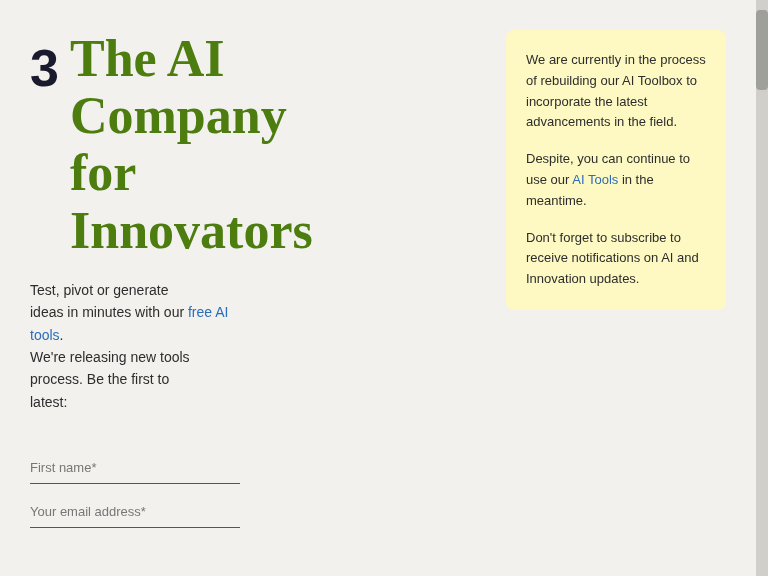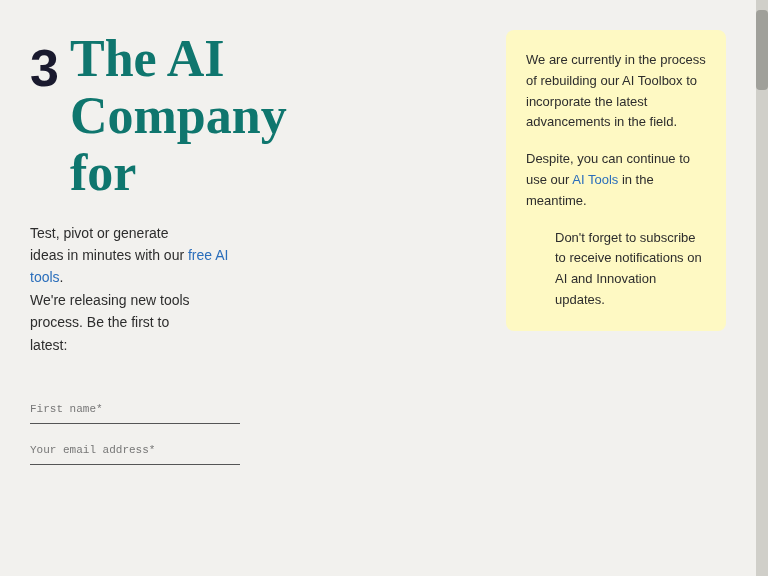--- a/index.html
+++ b/index.html
@@ -58,21 +58,21 @@
     .logo-icon {
       width: 30px;
       height: 60px;
       flex-shrink: 0;
       margin-top: 8px;
     }
 
     .main-title {
       font-size: 52px;
       font-weight: 700;
-      color: #0f766e;
+      color: #4d7c0f;
       line-height: 1.1;
       font-family: Georgia, serif;
     }
 
     .subtitle-text {
       font-size: 14px;
       color: #2d2d2d;
       line-height: 1.6;
       margin-bottom: 39px;
       font-family: Arial, sans-serif;
@@ -89,23 +89,23 @@
       flex-direction: column;
       gap: 12px;
       max-width: 210px;
     }
 
     .form-input {
       border: none;
       border-bottom: 1px solid #555;
       background: transparent;
       padding: 8px 0;
-      font-size: 11px;
+      font-size: 13px;
       color: #555;
-      font-family: Liberation Mono, monospace;
+      font-family: Liberation Sans, sans-serif;
       outline: none;
       width: 100%;
     }
 
     .form-input::placeholder {
       color: #777;
     }
 
     .right-section {
       width: 220px;
@@ -121,21 +121,20 @@
     .notice-box p {
       font-size: 13px;
       color: #2d2d2d;
       line-height: 1.6;
       font-family: Arial, sans-serif;
       margin-bottom: 16px;
     }
 
     .notice-box p:last-child {
       margin-bottom: 0;
-      margin-left: 29px;
     }
 
     .notice-box .ai-link {
       color: #2a6ebb;
       text-decoration: none;
     }
   </style>
 </head>
 <body>
 
@@ -151,20 +150,21 @@
       <div class="logo-icon">
         <svg viewBox="0 0 30 60" xmlns="http://www.w3.org/2000/svg">
           <text x="0" y="48" font-size="52" font-weight="900" fill="#1a1a2e" font-family="Arial, sans-serif">3</text>
         </svg>
       </div>
 
       <h1 class="main-title">
         <span>The AI</span><br>
         <span>Company</span><br>
         <span>for</span><br>
+        <span>Innovators</span>
       </h1>
     </div>
 
     <div class="subtitle-text">
       <span>Test, pivot or generate</span>
       <br>
       <span>ideas in minutes with our</span>
       <a href="#" class="highlight-link">free AI tools</a><span>.</span>
       <br>
       <span>We're releasing new tools</span>

